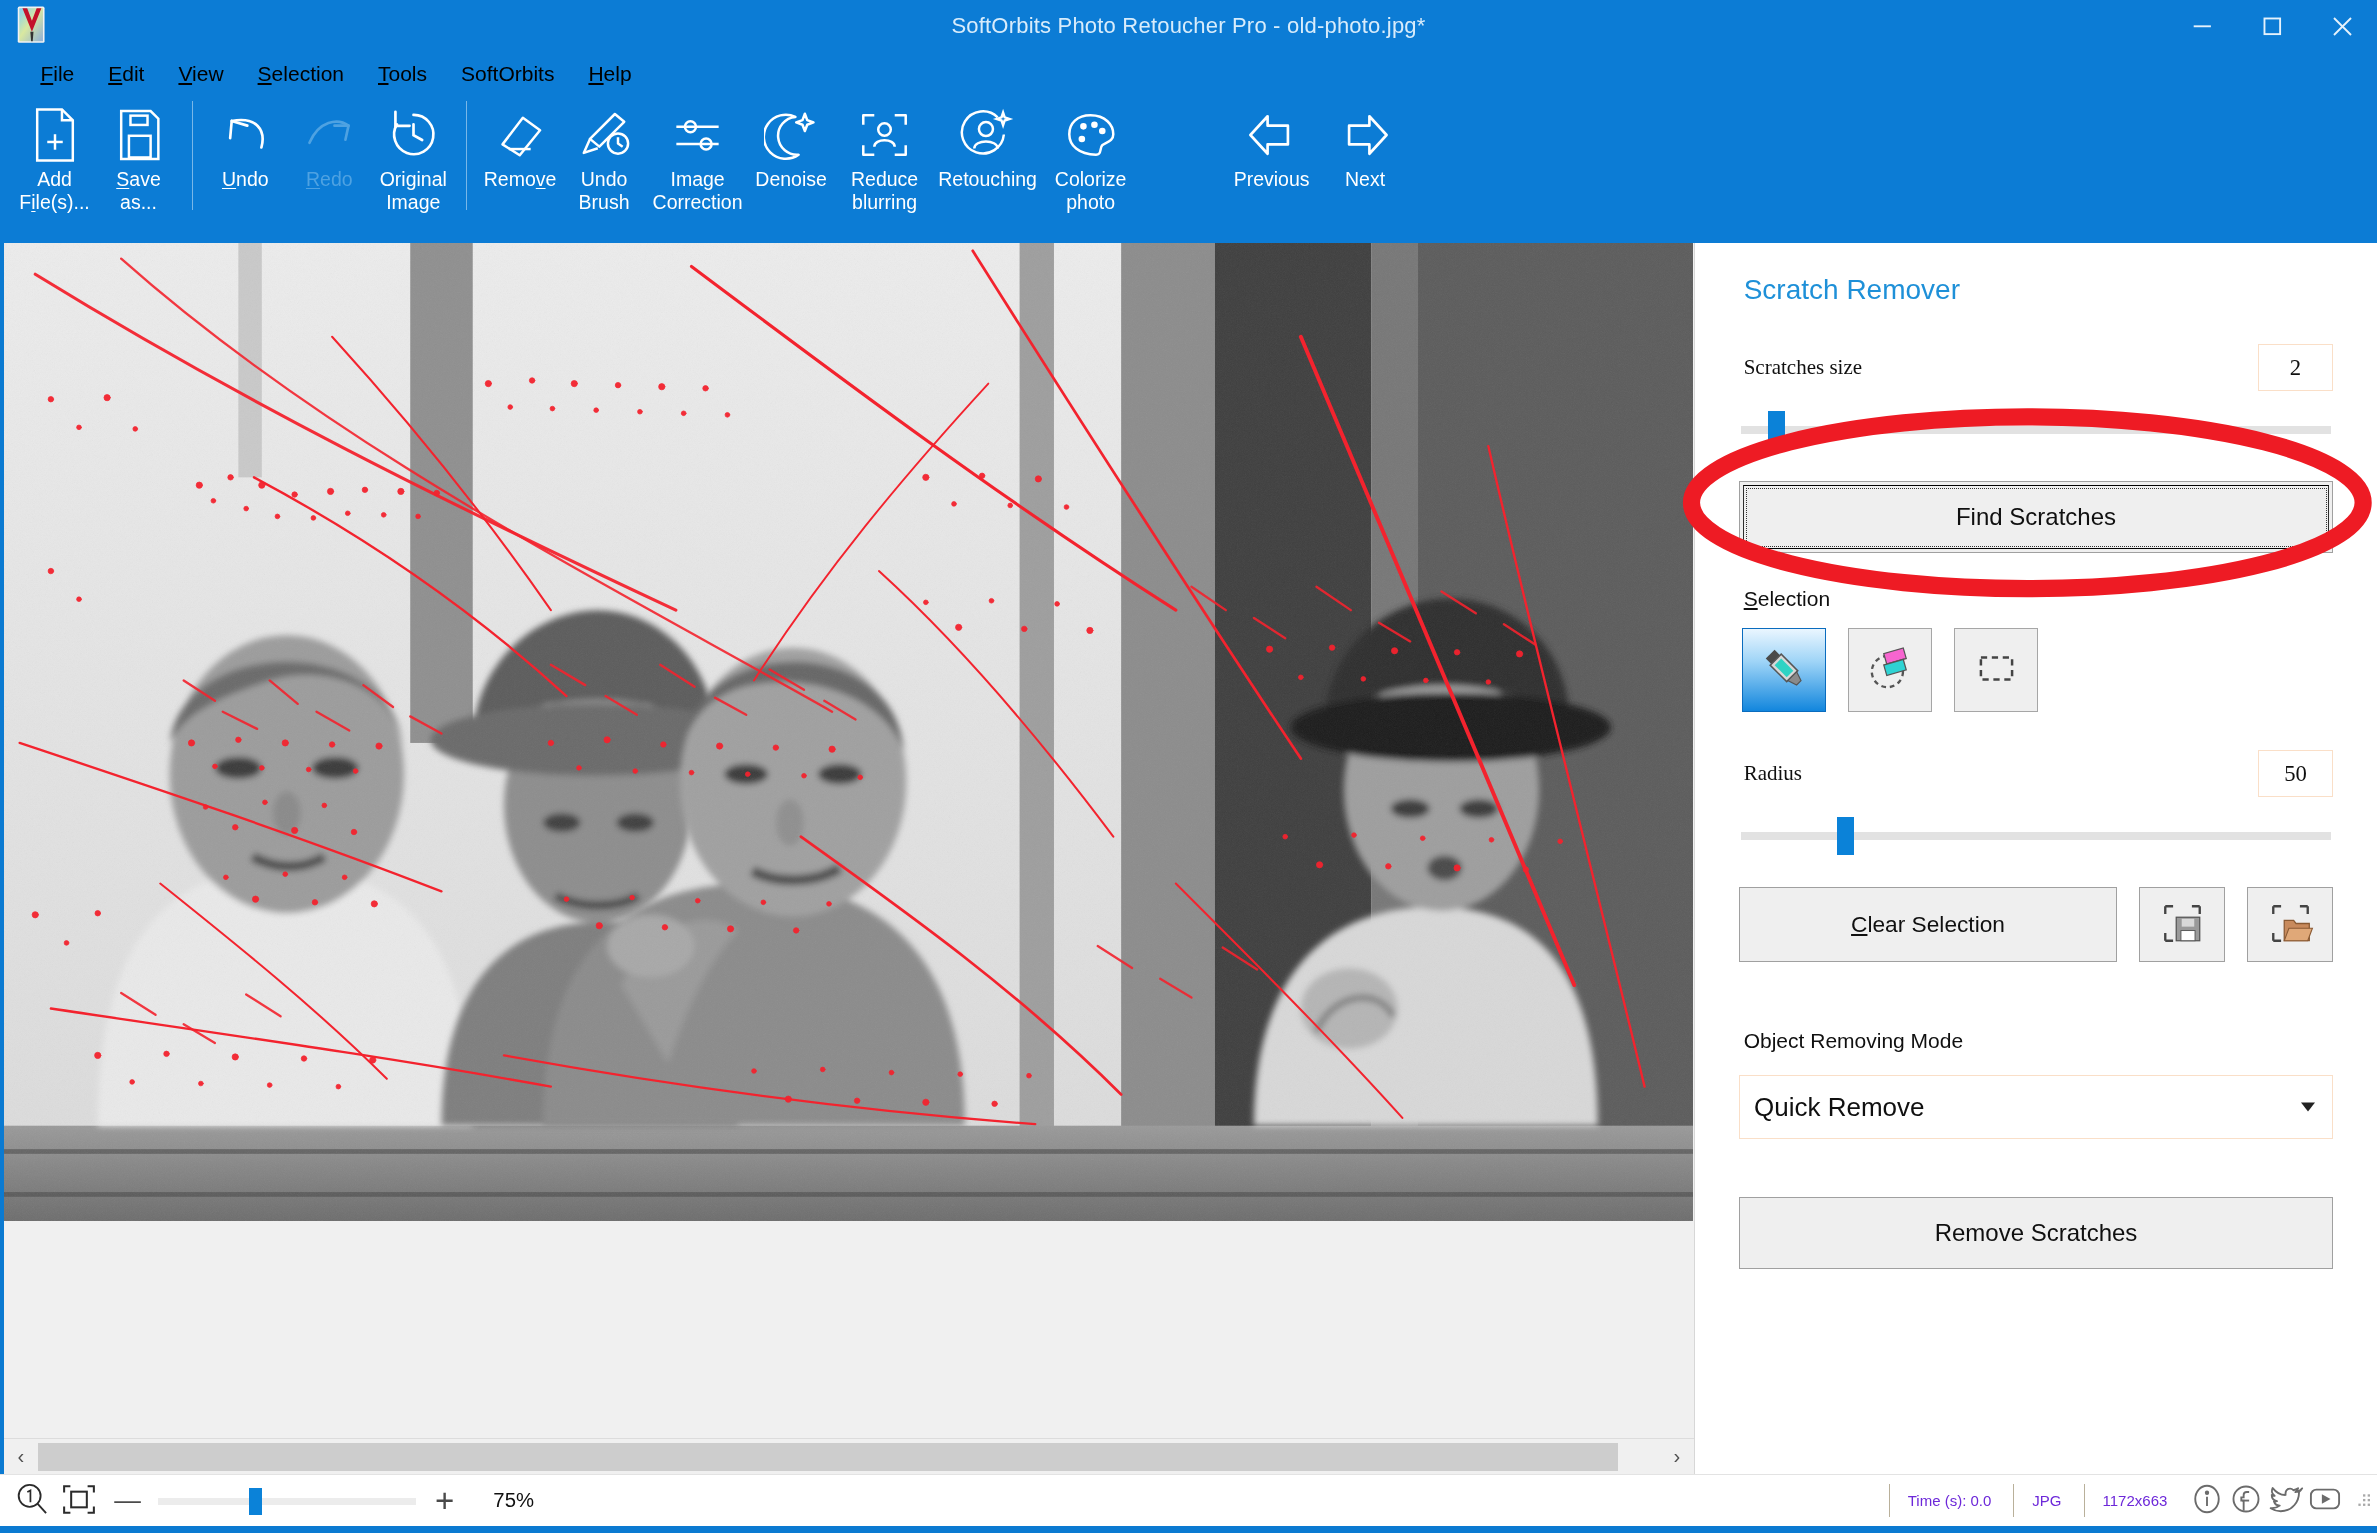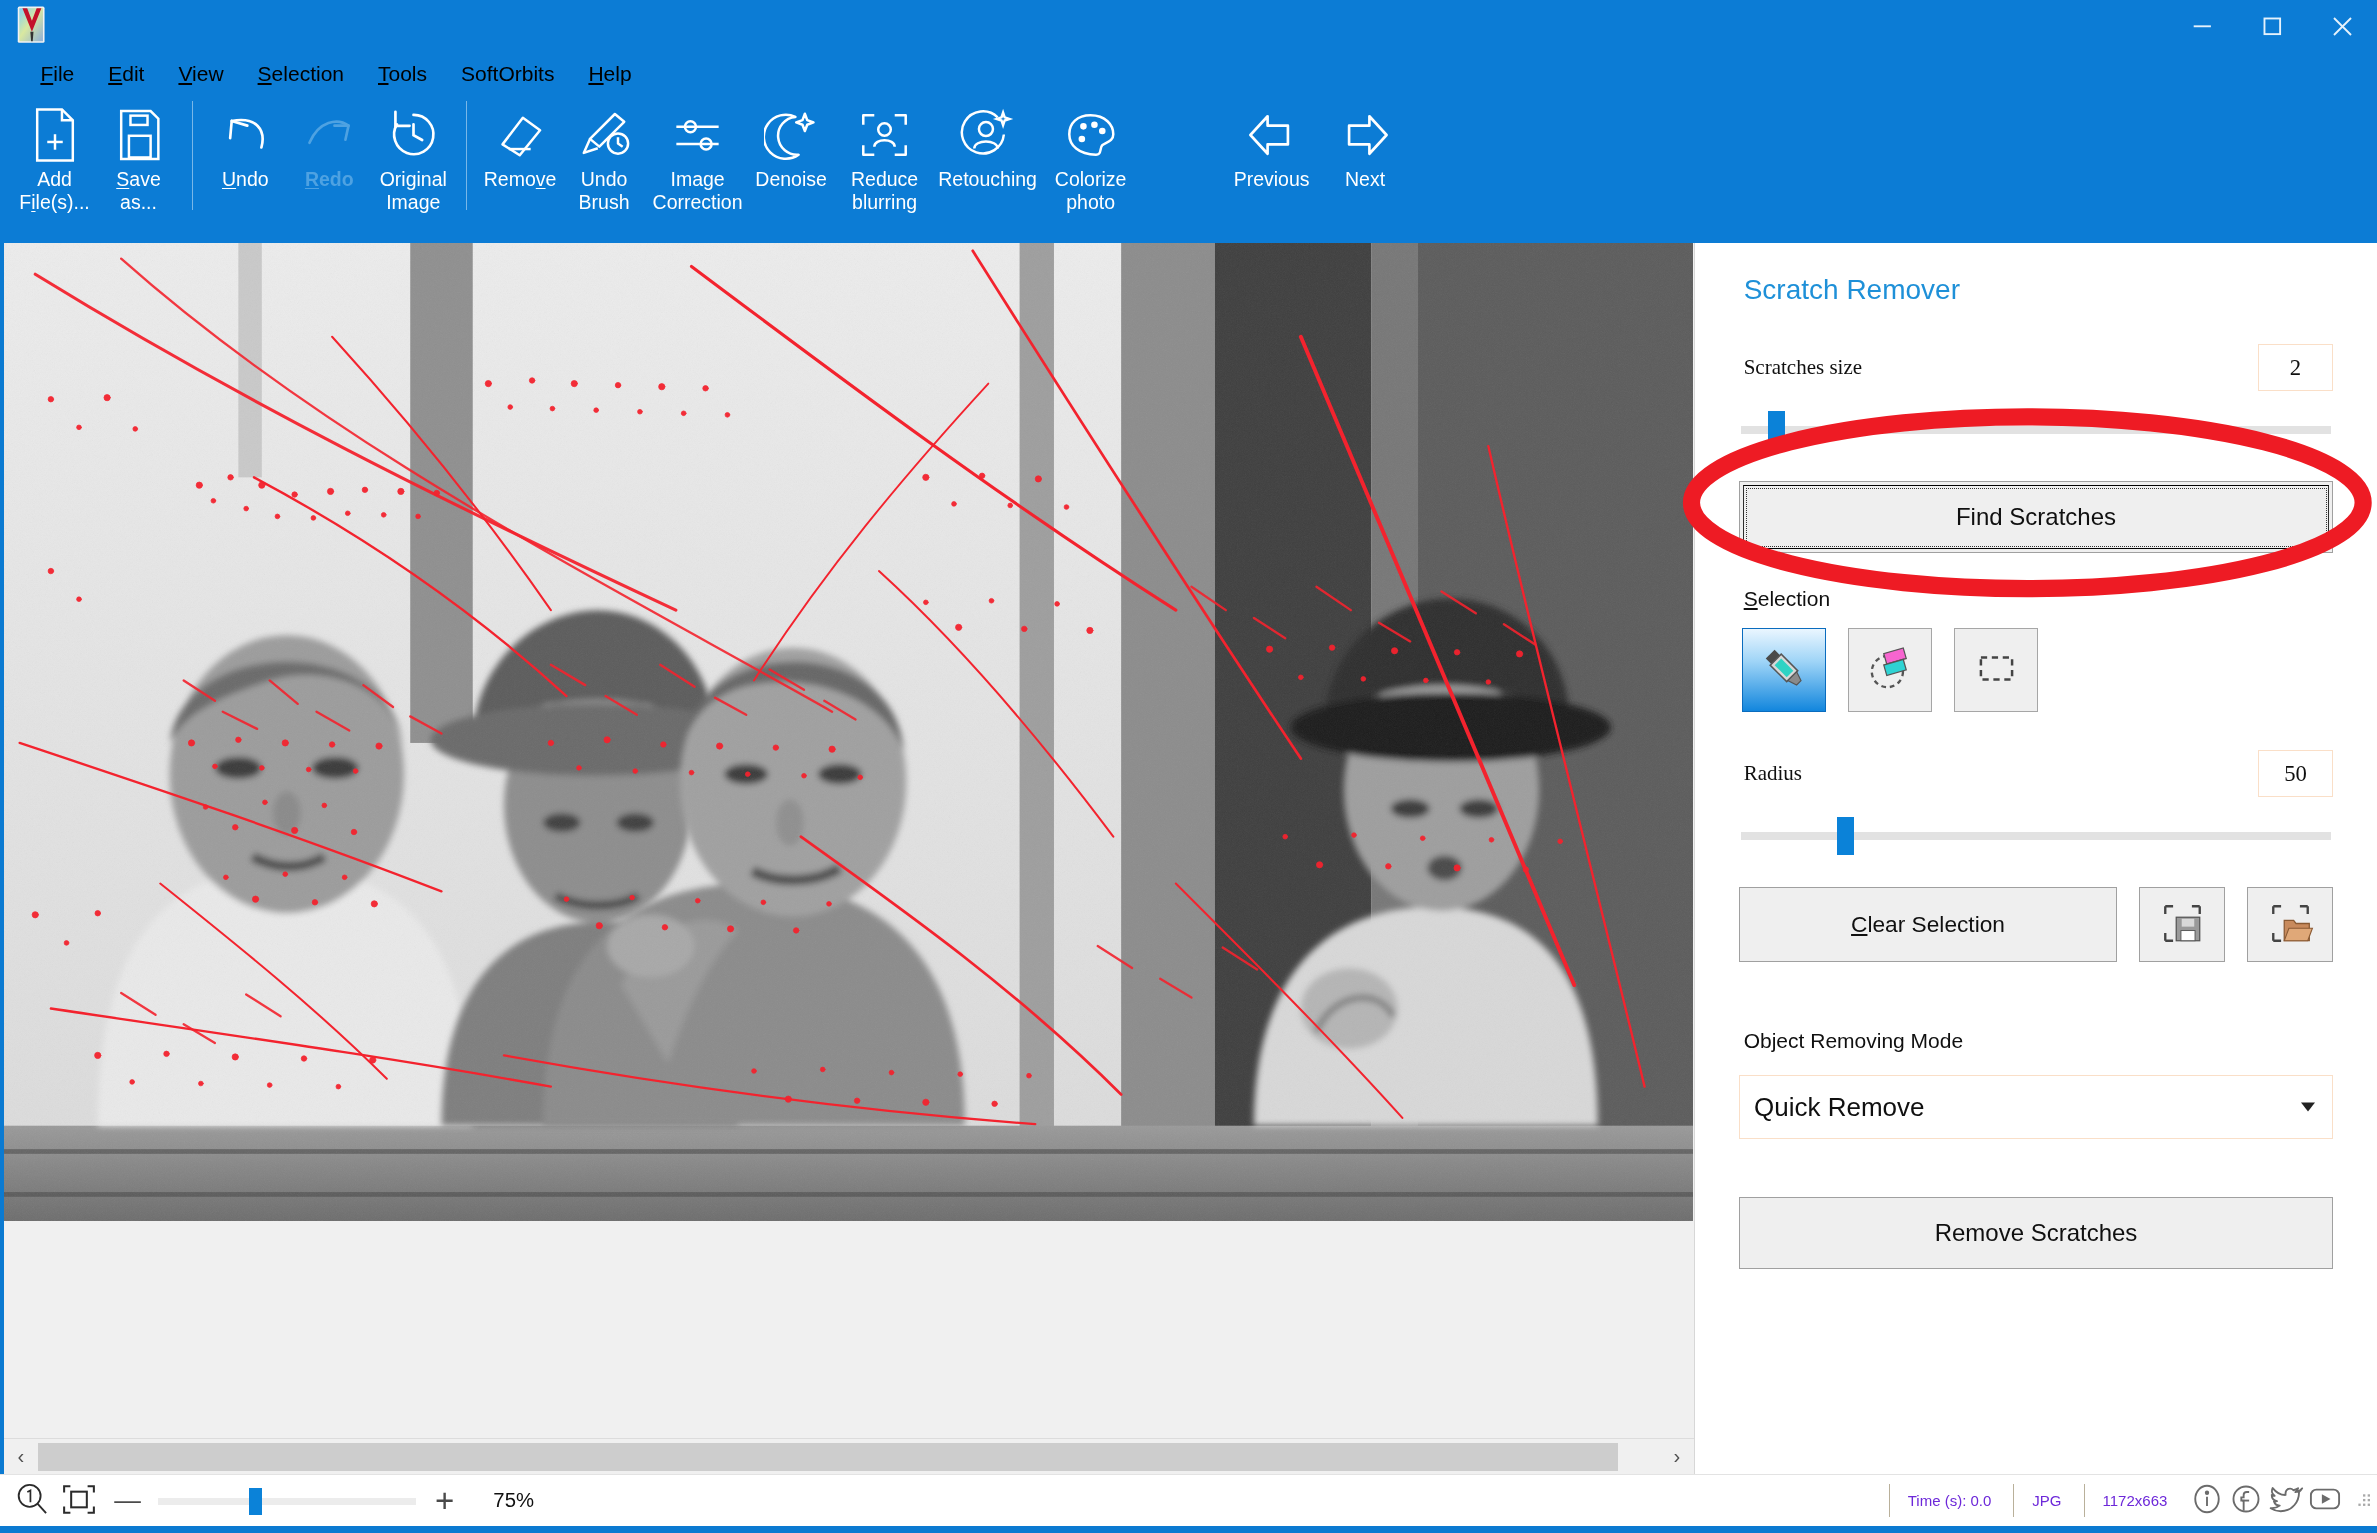--- a/index.html
+++ b/index.html
@@ -82,21 +82,21 @@
     color: #ffffff;
   }
   .tb-btn.wide { width: 103px; min-width: 103px; }
   .tb-icon { height: 61px; display: flex; align-items: center; justify-content: center; }
   .tb-label {
     margin-top: 3.1px;
     font-size: 19.5px; line-height: 22.7px;
     text-align: center; color: #ffffff;
     white-space: pre-line;
   }
-  .tb-btn.disabled .tb-label { color: #4ea2e2; font-weight: bold; }
+  .tb-btn.disabled .tb-label { color: #4ea2e2; }
   .tb-label u { text-decoration: underline; text-underline-offset: 1.6px; }
 
   
   .bodyrow { flex: 1 1 auto; display: flex; min-height: 0; background: #0b7ad1; }
 
   .canvas-col {
     position: relative;
     flex: 0 0 1694px; width: 1694px;
     display: flex; flex-direction: column;
     background: #f0f0f0;
@@ -281,20 +281,21 @@
           <linearGradient id="lg1" x1="0" y1="0" x2="1" y2="1">
             <stop offset="0" stop-color="#7fd1f5"></stop>
             <stop offset=".45" stop-color="#d9e8a0"></stop>
             <stop offset="1" stop-color="#8fb0d8"></stop>
           </linearGradient>
         </defs>
         <path d="M12 4 L24 34 L36 4 L30 4 L24 20 L18 4 Z" fill="#c3112a"></path>
         <path d="M22 34 L26 34 L25 46 L23 46 Z" fill="#333"></path>
       </svg>
     </div>
+    <div class="title-text">SoftOrbits Photo Retoucher Pro - old-photo.jpg*</div>
     <div class="wincontrols">
       <div>
         <svg width="26.6" height="26.6" viewBox="0 0 34 34">
             <line x1="6" y1="17" x2="28" y2="17" stroke="#e6f2fc" stroke-width="2.4"></line>
           </svg>
       </div>
       <div>
         <svg width="26.6" height="26.6" viewBox="0 0 34 34">
             <rect x="7" y="7" width="20" height="20" fill="none" stroke="#e6f2fc" stroke-width="2.4"></rect>
           </svg>

